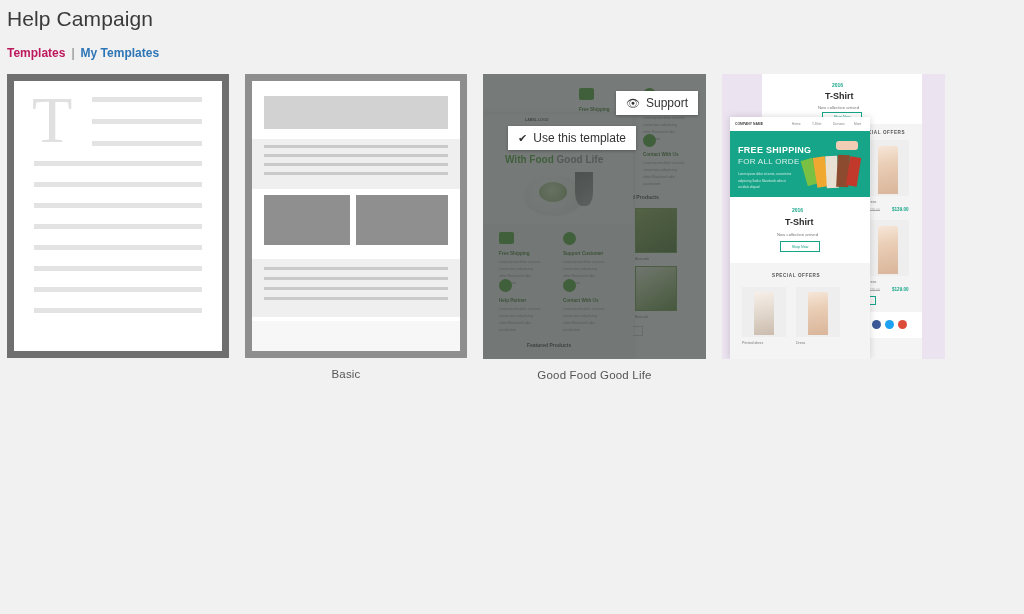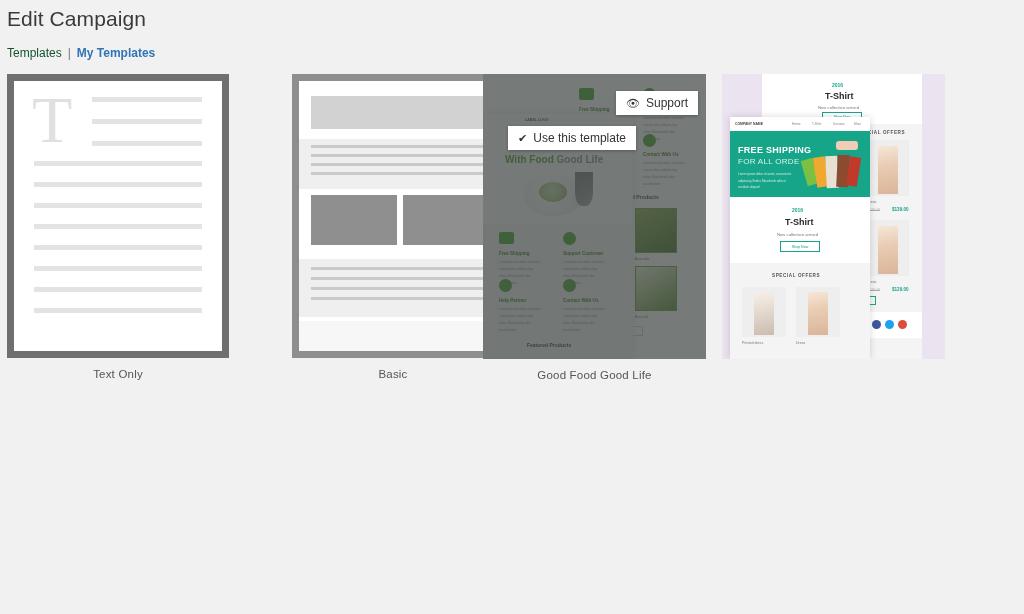--- a/index.html
+++ b/index.html
@@ -14,21 +14,21 @@
   
   .page-title {
     position: absolute; left: 7px; top: 7px;
     font-size: 21px; font-weight: 400; color: #3a3a3a;
     letter-spacing: 0.1px;
   }
   .toolbar {
     position: absolute; left: 7px; top: 46px;
     display: flex; align-items: center; gap: 0;
   }
-  .tb-label { font-size: 12px; font-weight: normal; color: #14532d; text-align: right; }
+  .tb-label { font-size: 12px; font-weight: bold; color: #be185d; text-align: right; }
   .tb-sep { font-size: 12px; color: #777; margin: 0 6px; }
   .tb-link {
     font-size: 12px; font-weight: bold; color: #2e75b6;
     text-decoration: none; cursor: pointer;
   }
   .select-wrap {
     position: absolute; left: 141px; top: 44px;
     width: 214px; height: 24px;
     background: #fff; border: 1px solid #cfcfcf;
     display: flex; align-items: center;
@@ -55,21 +55,21 @@
   .c1 .thumb { width: 222px; height: 284px; border: 7px solid #6f6f6f; background: #fff; }
   .c1 .inner { position: relative; width: 100%; height: 100%; background: #fff; padding: 14px 12px; }
   .bigT {
     position: absolute; left: 18px; top: 6px;
     font-family: "Liberation Serif", serif;
     font-size: 66px; color: #e0e0e0; line-height: 1; font-weight: 400;
   }
   .ln { position: absolute; height: 5px; background: #e3e3e3; }
 
   
-  .c2 { left: 245px; width: 202px; margin-left: 47px; }
+  .c2 { left: 245px; width: 202px; }
   .c2 .thumb { width: 222px; height: 284px; border: 7px solid #8e8e8e; background: #fff; }
   .c2 .inner { position: relative; width: 100%; height: 100%; background: #fff; }
   .blk { position: absolute; }
   .hero-blk { background: #d2d2d2; }
   .img-blk { background: #8f8f8f; }
   .band { position: absolute; background: #efefef; }
   .tln { position: absolute; height: 3px; background: #c9c9c9; }
 
   
   .c3 { left: 483px; width: 223px; }
@@ -141,21 +141,21 @@
   .soc { position: absolute; width: 9px; height: 9px; border-radius: 50%; }
   .soc.fb { background: #3b5998; }
   .soc.tw { background: #1da1f2; }
   .soc.gp { background: #dd4b39; }
 </style>
 </head>
 <body>
 
 <div class="page">
 
-  <div class="page-title">Edit Campaign</div>
+  <div class="page-title">Help Campaign</div>
 
   <div class="toolbar">
     <span class="tb-label">Templates</span>
     <span class="tb-sep">|</span>
     <a href="#" class="tb-link">My Templates</a>
   </div>
 
 
   <div class="grid">
 
@@ -169,21 +169,20 @@
           <div class="ln" style="left:20px; top:80px; width:168px;"></div>
           <div class="ln" style="left:20px; top:101px; width:168px;"></div>
           <div class="ln" style="left:20px; top:122px; width:168px;"></div>
           <div class="ln" style="left:20px; top:143px; width:168px;"></div>
           <div class="ln" style="left:20px; top:164px; width:168px;"></div>
           <div class="ln" style="left:20px; top:185px; width:168px;"></div>
           <div class="ln" style="left:20px; top:206px; width:168px;"></div>
           <div class="ln" style="left:20px; top:227px; width:168px;"></div>
         </div>
       </div>
-      <div class="caption">Text Only</div>
     </div>
 
     <div class="card c2">
       <div class="thumb">
         <div class="inner">
           <div class="blk hero-blk" style="left:12px; top:15px; width:184px; height:33px;"></div>
           <div class="band" style="left:0; top:58px; width:208px; height:50px;"></div>
           <div class="tln" style="left:12px; top:64px; width:184px;"></div>
           <div class="tln" style="left:12px; top:73px; width:184px;"></div>
           <div class="tln" style="left:12px; top:82px; width:184px;"></div>

